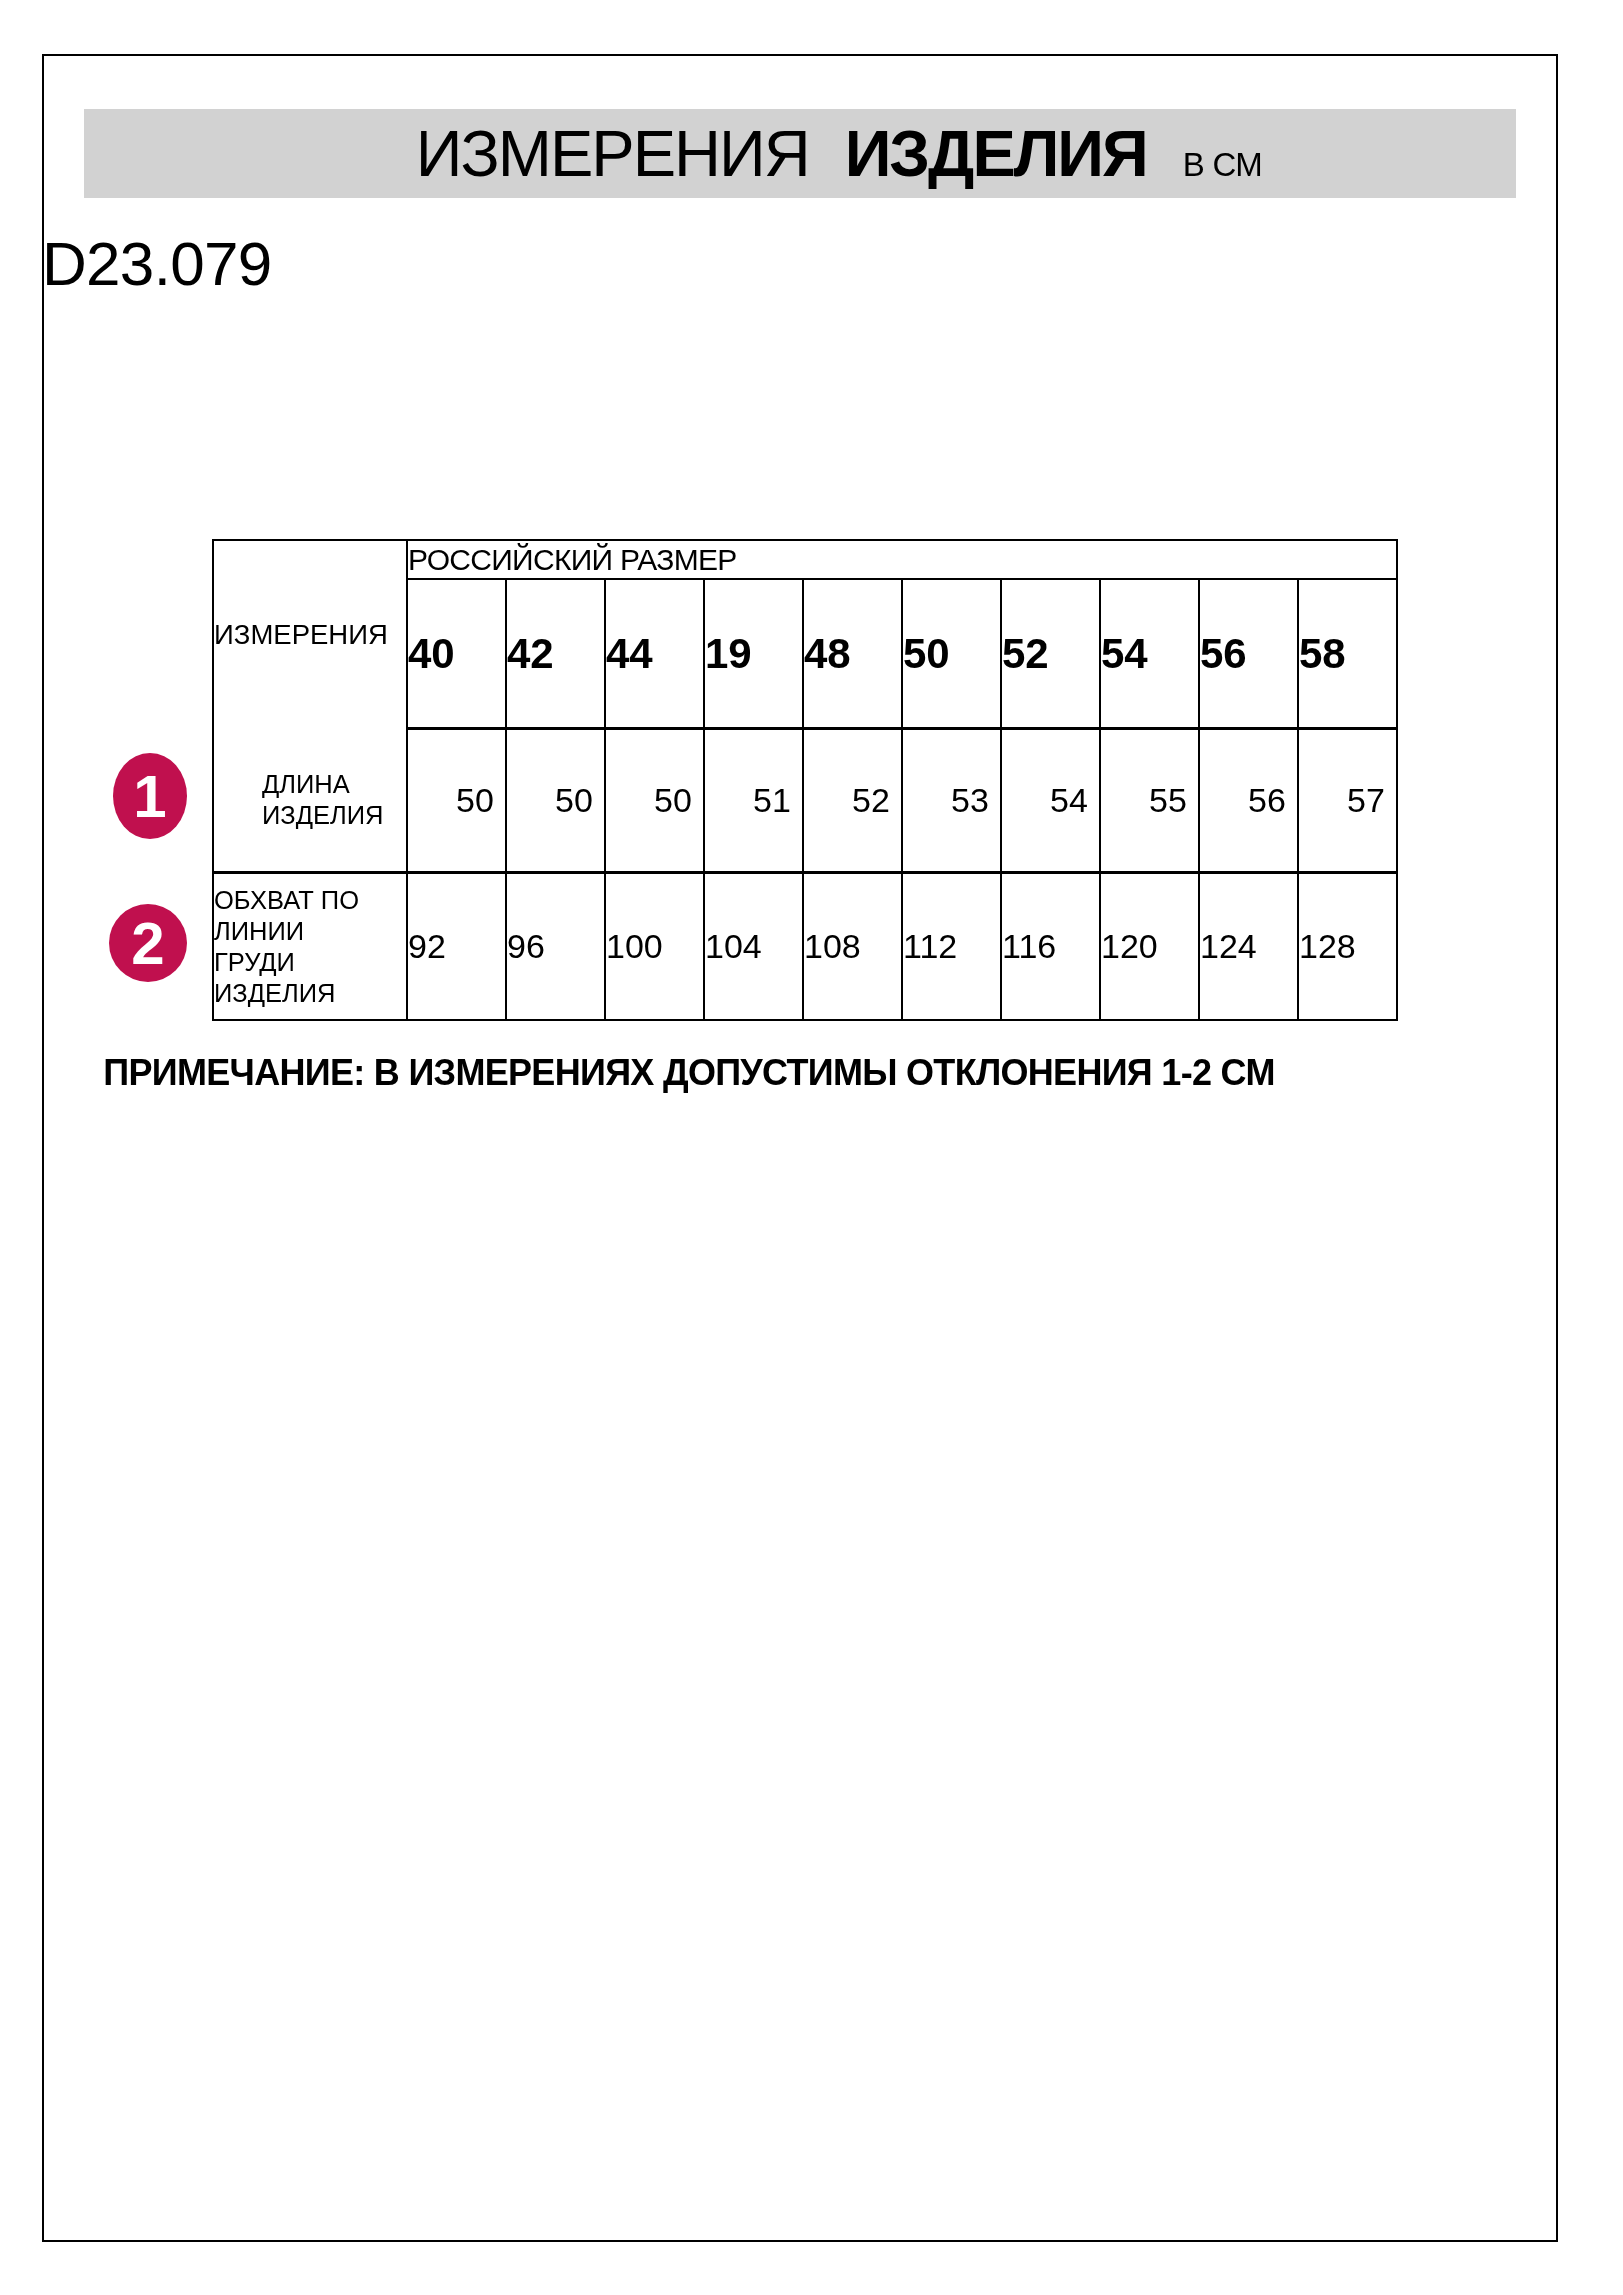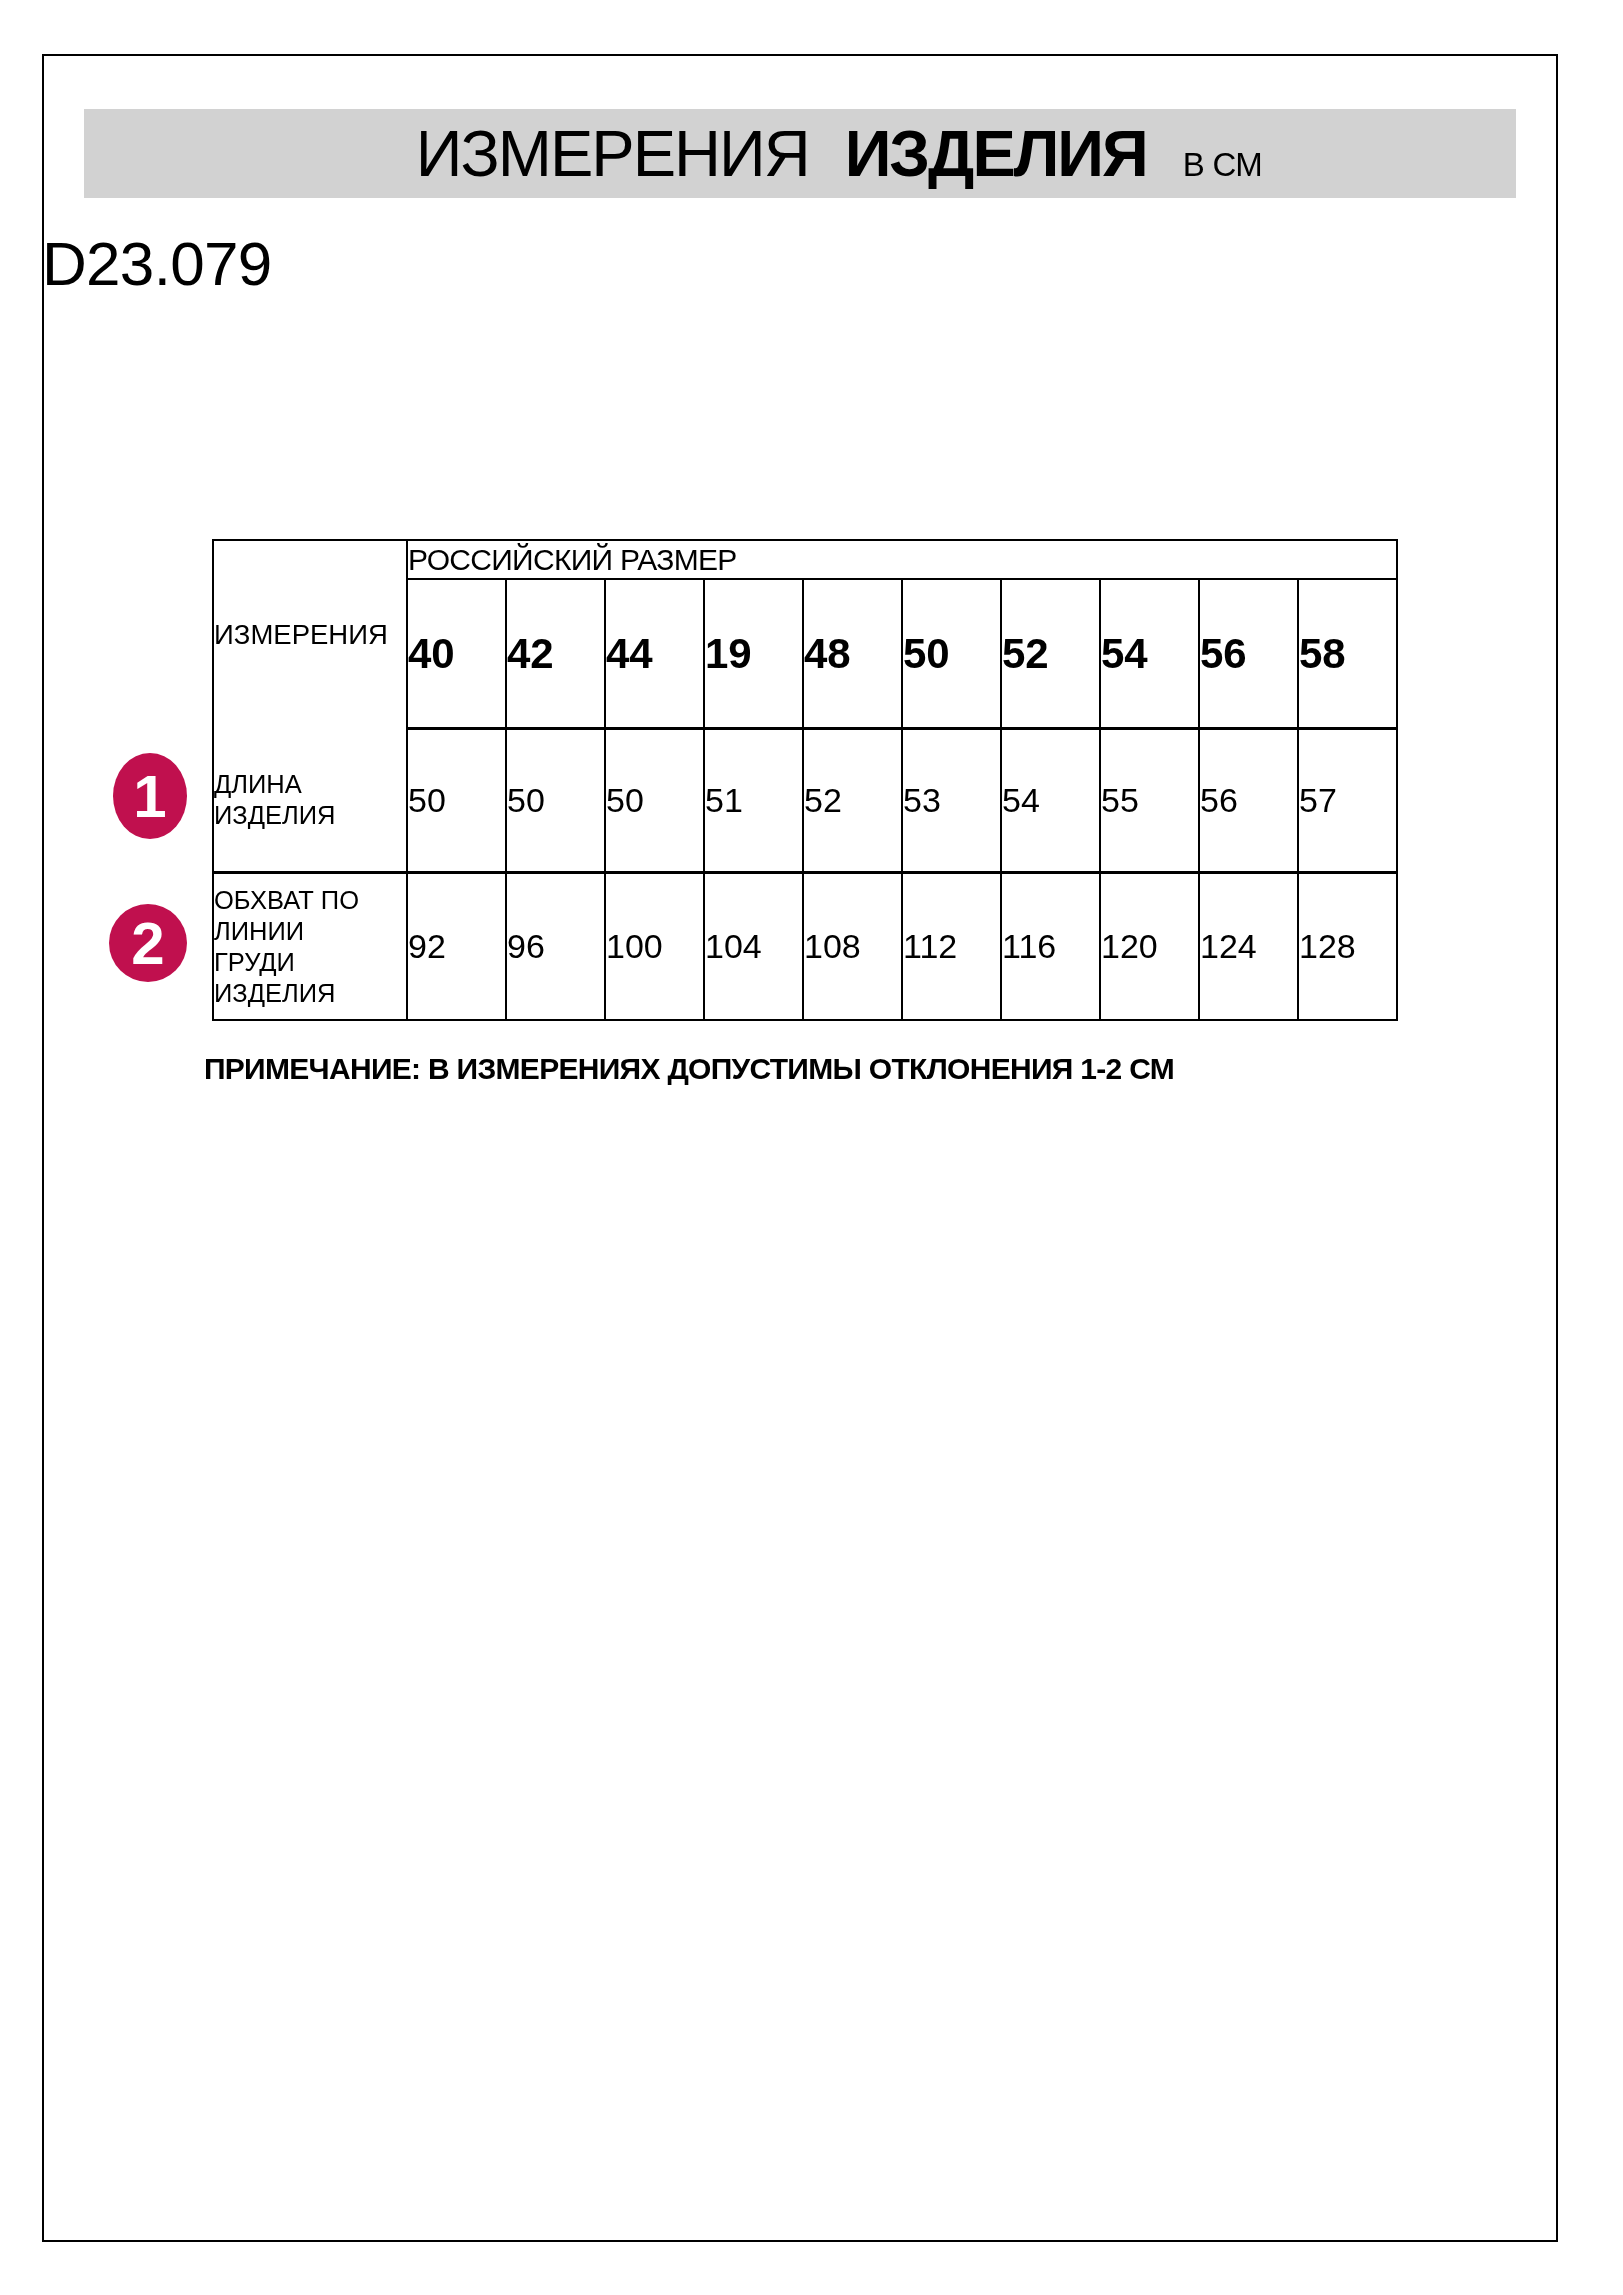--- a/index.html
+++ b/index.html
@@ -57,39 +57,39 @@
   }
   table.size-table td {
     border-left: 2px solid #000;
     border-right: 2px solid #000;
     vertical-align: middle;
     padding: 0;
   }
   td.c-measure { font-size: 27.5px; }
   td.c-group   { height: 37px; font-size: 30px; letter-spacing: -0.7px; border-bottom: 2px solid #000; }
   tr.r-sizes td { height: 147px; font-size: 42px; font-weight: bold; border-bottom: 3.3px solid #000; margin-left: 40px; }
-  tr.r1 td { height: 141px; border-bottom: 3.3px solid #000; }
+  tr.r1 td { height: 141px; border-bottom: 3.3px solid #000; padding-left: 48px; }
   tr.r2 td { height: 145px; }
   td.c-label { font-size: 25.5px; line-height: 31px; white-space: pre-line; }
   td.c-val   { font-size: 34px; }
   .circle {
     position: absolute;
     background: #C0104E;
     border-radius: 50%;
     color: #fff;
     display: flex; align-items: center; justify-content: center;
     font-weight: bold; font-size: 60px;
   }
   .circle-1 { left: 113px; top: 753px; width: 74px; height: 86px; }
   .circle-2 { left: 109px; top: 904px; width: 78px; height: 78px; }
   .note {
     position: absolute;
     left: 42px; top: 1052px; width: 1294px;
     text-align: center;
-    font-size: 30px; font-weight: bold; letter-spacing: -0.7px;
+    font-size: 36px; font-weight: bold; letter-spacing: -0.7px;
   }
 </style>
 </head>
 <body>
 
 <div class="page">
 
   <div class="page-frame"></div>
 
   <div class="title-bar">

